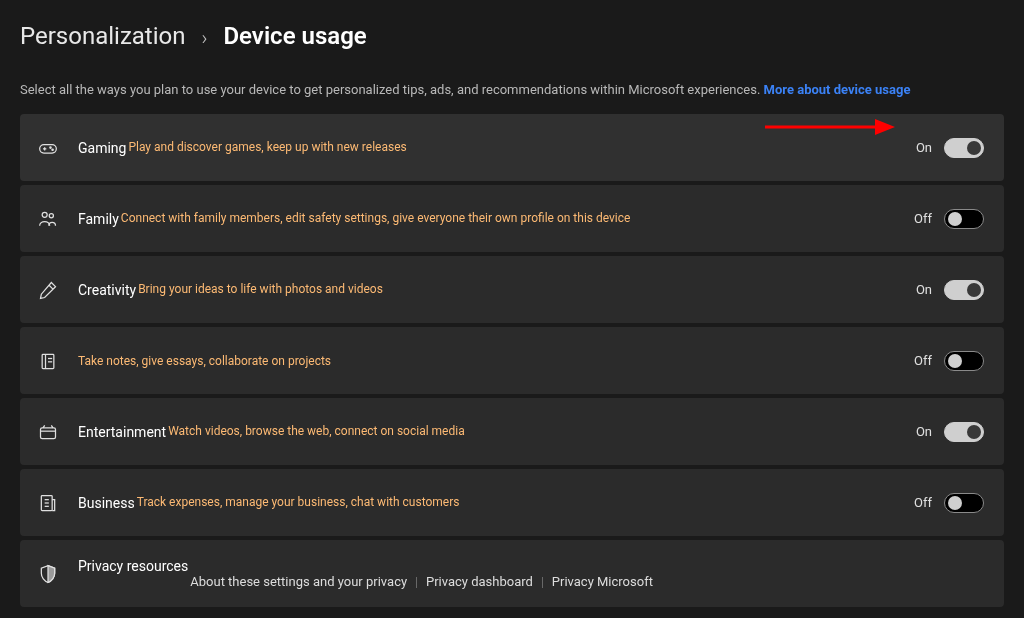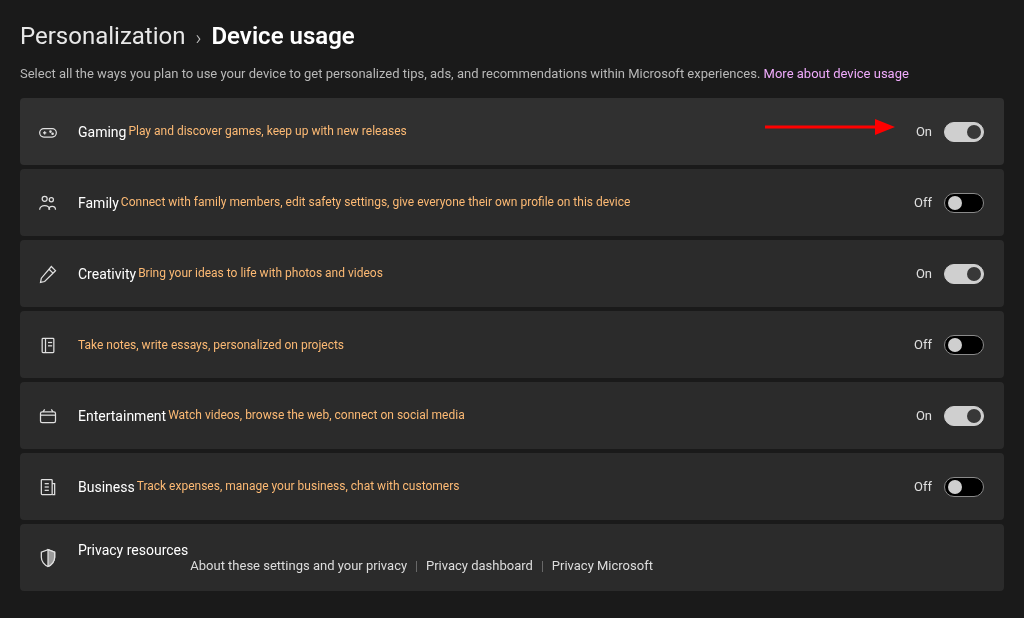--- a/index.html
+++ b/index.html
@@ -12,22 +12,22 @@
       height: 618px;
       background: #1a1a1a;
       font-family: "Segoe UI", -apple-system, BlinkMacSystemFont, Roboto, sans-serif;
       color: #ffffff;
       padding: 22px 20px;
       overflow: hidden;
     }
     .breadcrumb {
       display: flex;
       align-items: flex-end;
-      gap: 10px;
-      margin-bottom: 16px;
+      gap: 16px;
+      margin-bottom: 32px;
     }
     .breadcrumb-parent {
       font-size: 24px;
       font-weight: 400;
       color: #e8e8e8;
     }
     .breadcrumb-separator {
       font-size: 20px;
       color: #c0c0c0;
       font-weight: 300;
@@ -36,22 +36,22 @@
       font-size: 24px;
       font-weight: 600;
       color: #ffffff;
     }
     .subtitle {
       font-size: 13px;
       color: #b8b8b8;
       margin-bottom: 17px;
     }
     .subtitle-link {
-      color: #f0abfc;
-      font-weight: 400;
+      color: #3b82f6;
+      font-weight: 700;
       cursor: pointer;
     }
     .settings-list {
       display: flex;
       flex-direction: column;
       gap: 4px;
     }
     .setting-row {
       background: #2b2b2b;
       border-radius: 4px;
@@ -234,21 +234,21 @@
   <div class="setting-row">
     <div class="icon-wrap">
       <svg viewBox="0 0 24 24">
           <rect x="5" y="4" width="14" height="17" rx="1"></rect>
           <line x1="9" y1="4" x2="9" y2="21"></line>
           <line x1="12" y1="9" x2="17" y2="9"></line>
           <line x1="12" y1="13" x2="17" y2="13"></line>
         </svg>
     </div>
     <div class="text-block">
-      <div class="item-desc">Take notes, write essays, personalized on projects</div>
+      <div class="item-desc">Take notes, give essays, collaborate on projects</div>
     </div>
     <div class="control-area">
       <span class="status-label">Off</span>
       <div class="toggle">
           <div class="toggle-thumb"></div>
         </div>
     </div>
   </div>
 
   <div class="setting-row">

